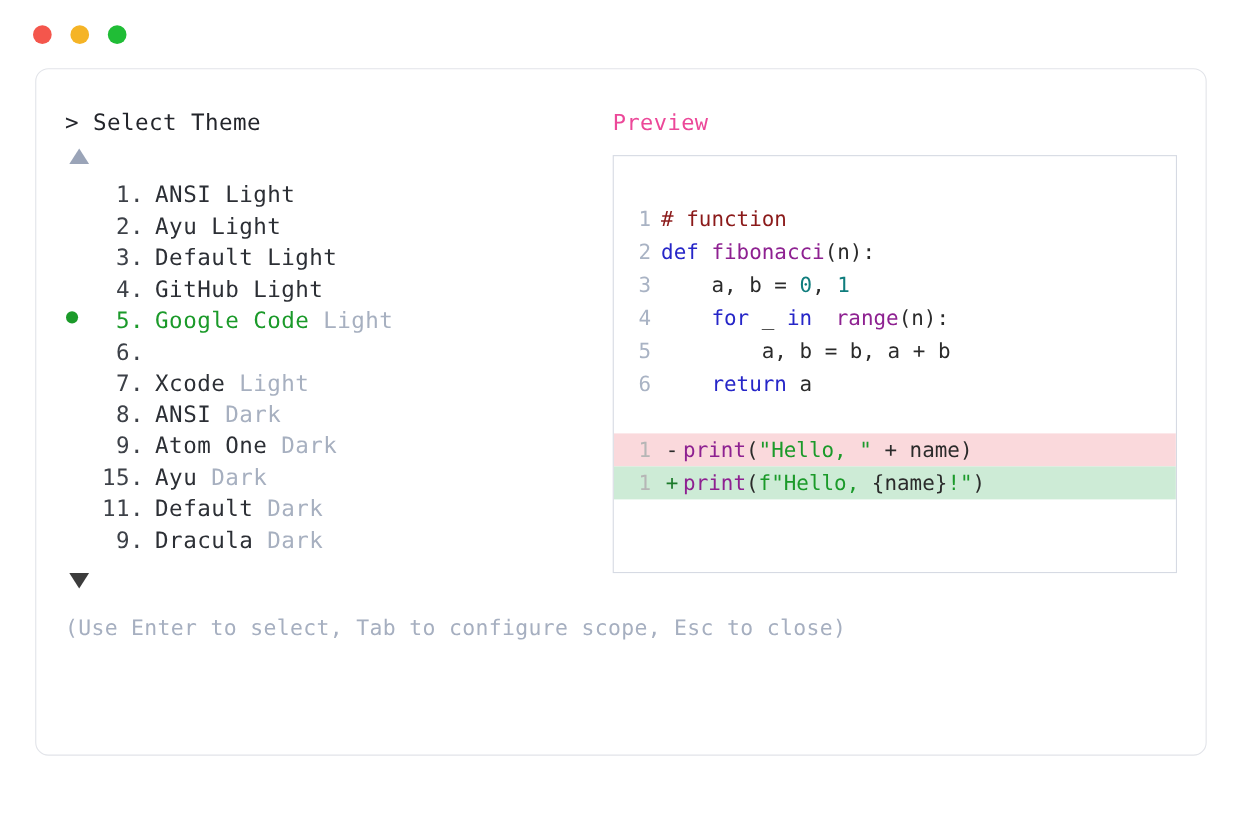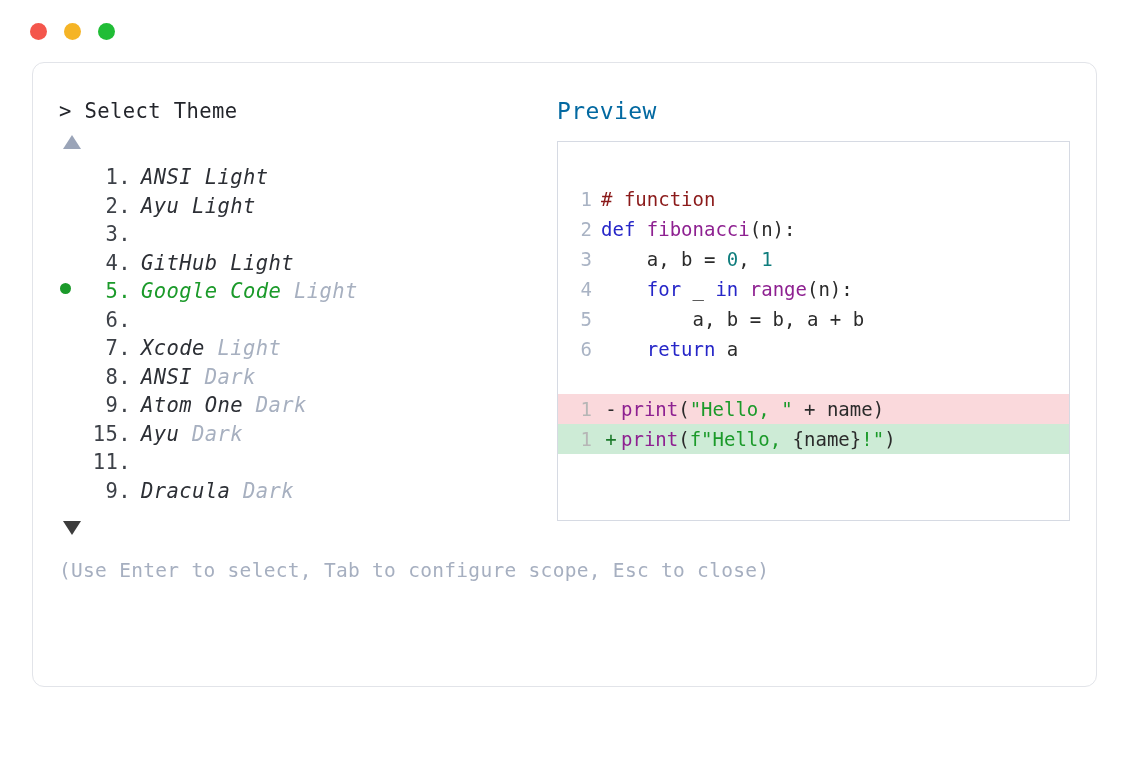--- a/index.html
+++ b/index.html
@@ -113,21 +113,20 @@
   }
   .num-cell {
     width: 46px;
     flex: 0 0 46px;
     text-align: right;
     color: #3d4148;
   }
   .name-cell {
     padding-left: 10px;
     color: #2c2f35;
-    font-style: italic;
   }
   .variant {
     color: #2c2f35;
   }
   .theme-item.selected .num-cell,
   .theme-item.selected .name-cell {
     color: #1b9a2a;
   }
   .theme-item.selected .variant {
     color: #a7b0c0;
@@ -142,23 +141,23 @@
     color: #a6afc0;
     white-space: pre;
   }
 
   
   .right-col {
     flex: 1 1 auto;
     padding-left: 18px;
   }
   .preview-label {
-    font-size: 23px;
+    font-size: 20px;
     line-height: 28px;
-    color: #0369a1;
+    color: #ec4899;
     letter-spacing: 0.4px;
     white-space: pre;
   }
   .preview-box {
     margin-top: 16px;
     border: 1px solid #d6dae3;
     background: #ffffff;
     height: 380px;
     box-sizing: border-box;
     padding: 42px 0 0 0;
@@ -182,21 +181,21 @@
   }
   .code-body { white-space: pre; }
 
   
   .tok-comment  { color: #8b1a1a; }
   .tok-keyword  { color: #2626c8; }
   .tok-func     { color: #8e2191; }
   .tok-plain    { color: #2b2b2b; }
   .tok-number   { color: #0f7d7d; }
   .tok-string   { color: #1b9a2a; }
-  .tok-builtin  { color: #8e2191; }
+  .tok-builtin  { color: #8e2191; margin-left: 10px; }
 
   .diff-gap { height: 30px; }
   .code-line.diff-del { background: #fad9dc; }
   .code-line.diff-add { background: #cdebd6; }
   .diff-mark {
     width: 20px;
     flex: 0 0 20px;
     text-align: center;
   }
   .diff-del .diff-mark { color: #2b2b2b; }
@@ -214,29 +213,29 @@
 
 <div class="card">
   <div class="columns">
 
     <div class="left-col">
       <div class="prompt-row">&gt; Select Theme</div>
       <div class="scroll-arrow up"></div>
       <ul class="theme-list" id="theme-list">
           <li class="theme-item"><span class="bullet-cell"></span><span class="num-cell">1.</span><span class="name-cell">ANSI<span class="variant"> Light</span></span></li>
           <li class="theme-item"><span class="bullet-cell"></span><span class="num-cell">2.</span><span class="name-cell">Ayu<span class="variant"> Light</span></span></li>
-          <li class="theme-item"><span class="bullet-cell"></span><span class="num-cell">3.</span></li>
+          <li class="theme-item"><span class="bullet-cell"></span><span class="num-cell">3.</span><span class="name-cell">Default<span class="variant"> Light</span></span></li>
           <li class="theme-item"><span class="bullet-cell"></span><span class="num-cell">4.</span><span class="name-cell">GitHub<span class="variant"> Light</span></span></li>
           <li class="theme-item selected"><span class="bullet-cell"><span class="bullet"></span></span><span class="num-cell">5.</span><span class="name-cell">Google Code<span class="variant"> Light</span></span></li>
           <li class="theme-item"><span class="bullet-cell"></span><span class="num-cell">6.</span></li>
           <li class="theme-item"><span class="bullet-cell"></span><span class="num-cell">7.</span><span class="name-cell">Xcode<span class="variant muted"> Light</span></span></li>
           <li class="theme-item"><span class="bullet-cell"></span><span class="num-cell">8.</span><span class="name-cell">ANSI<span class="variant muted"> Dark</span></span></li>
           <li class="theme-item"><span class="bullet-cell"></span><span class="num-cell">9.</span><span class="name-cell">Atom One<span class="variant muted"> Dark</span></span></li>
           <li class="theme-item"><span class="bullet-cell"></span><span class="num-cell">15.</span><span class="name-cell">Ayu<span class="variant muted"> Dark</span></span></li>
-          <li class="theme-item"><span class="bullet-cell"></span><span class="num-cell">11.</span></li>
+          <li class="theme-item"><span class="bullet-cell"></span><span class="num-cell">11.</span><span class="name-cell">Default<span class="variant muted"> Dark</span></span></li>
           <li class="theme-item"><span class="bullet-cell"></span><span class="num-cell">9.</span><span class="name-cell">Dracula<span class="variant muted"> Dark</span></span></li>
         </ul>
       <div class="scroll-arrow down"></div>
       <div class="hint">(Use Enter to select, Tab to configure scope, Esc to close)</div>
     </div>
 
     <div class="right-col">
       <div class="preview-label">Preview</div>
       <div class="preview-box">
         <div class="code" id="code-block"><div class="code-line"><span class="ln">1</span><span class="code-body"><span class="tok-comment"># function</span></span></div><div class="code-line"><span class="ln">2</span><span class="code-body"><span class="tok-keyword">def </span><span class="tok-func">fibonacci</span><span class="tok-plain">(n):</span></span></div><div class="code-line"><span class="ln">3</span><span class="code-body"><span class="tok-plain">    a, b = </span><span class="tok-number">0</span><span class="tok-plain">, </span><span class="tok-number">1</span></span></div><div class="code-line"><span class="ln">4</span><span class="code-body"><span class="tok-plain">    </span><span class="tok-keyword">for</span><span class="tok-plain"> _ </span><span class="tok-keyword">in</span><span class="tok-plain"> </span><span class="tok-builtin">range</span><span class="tok-plain">(n):</span></span></div><div class="code-line"><span class="ln">5</span><span class="code-body"><span class="tok-plain">        a, b = b, a + b</span></span></div><div class="code-line"><span class="ln">6</span><span class="code-body"><span class="tok-plain">    </span><span class="tok-keyword">return</span><span class="tok-plain"> a</span></span></div></div>

